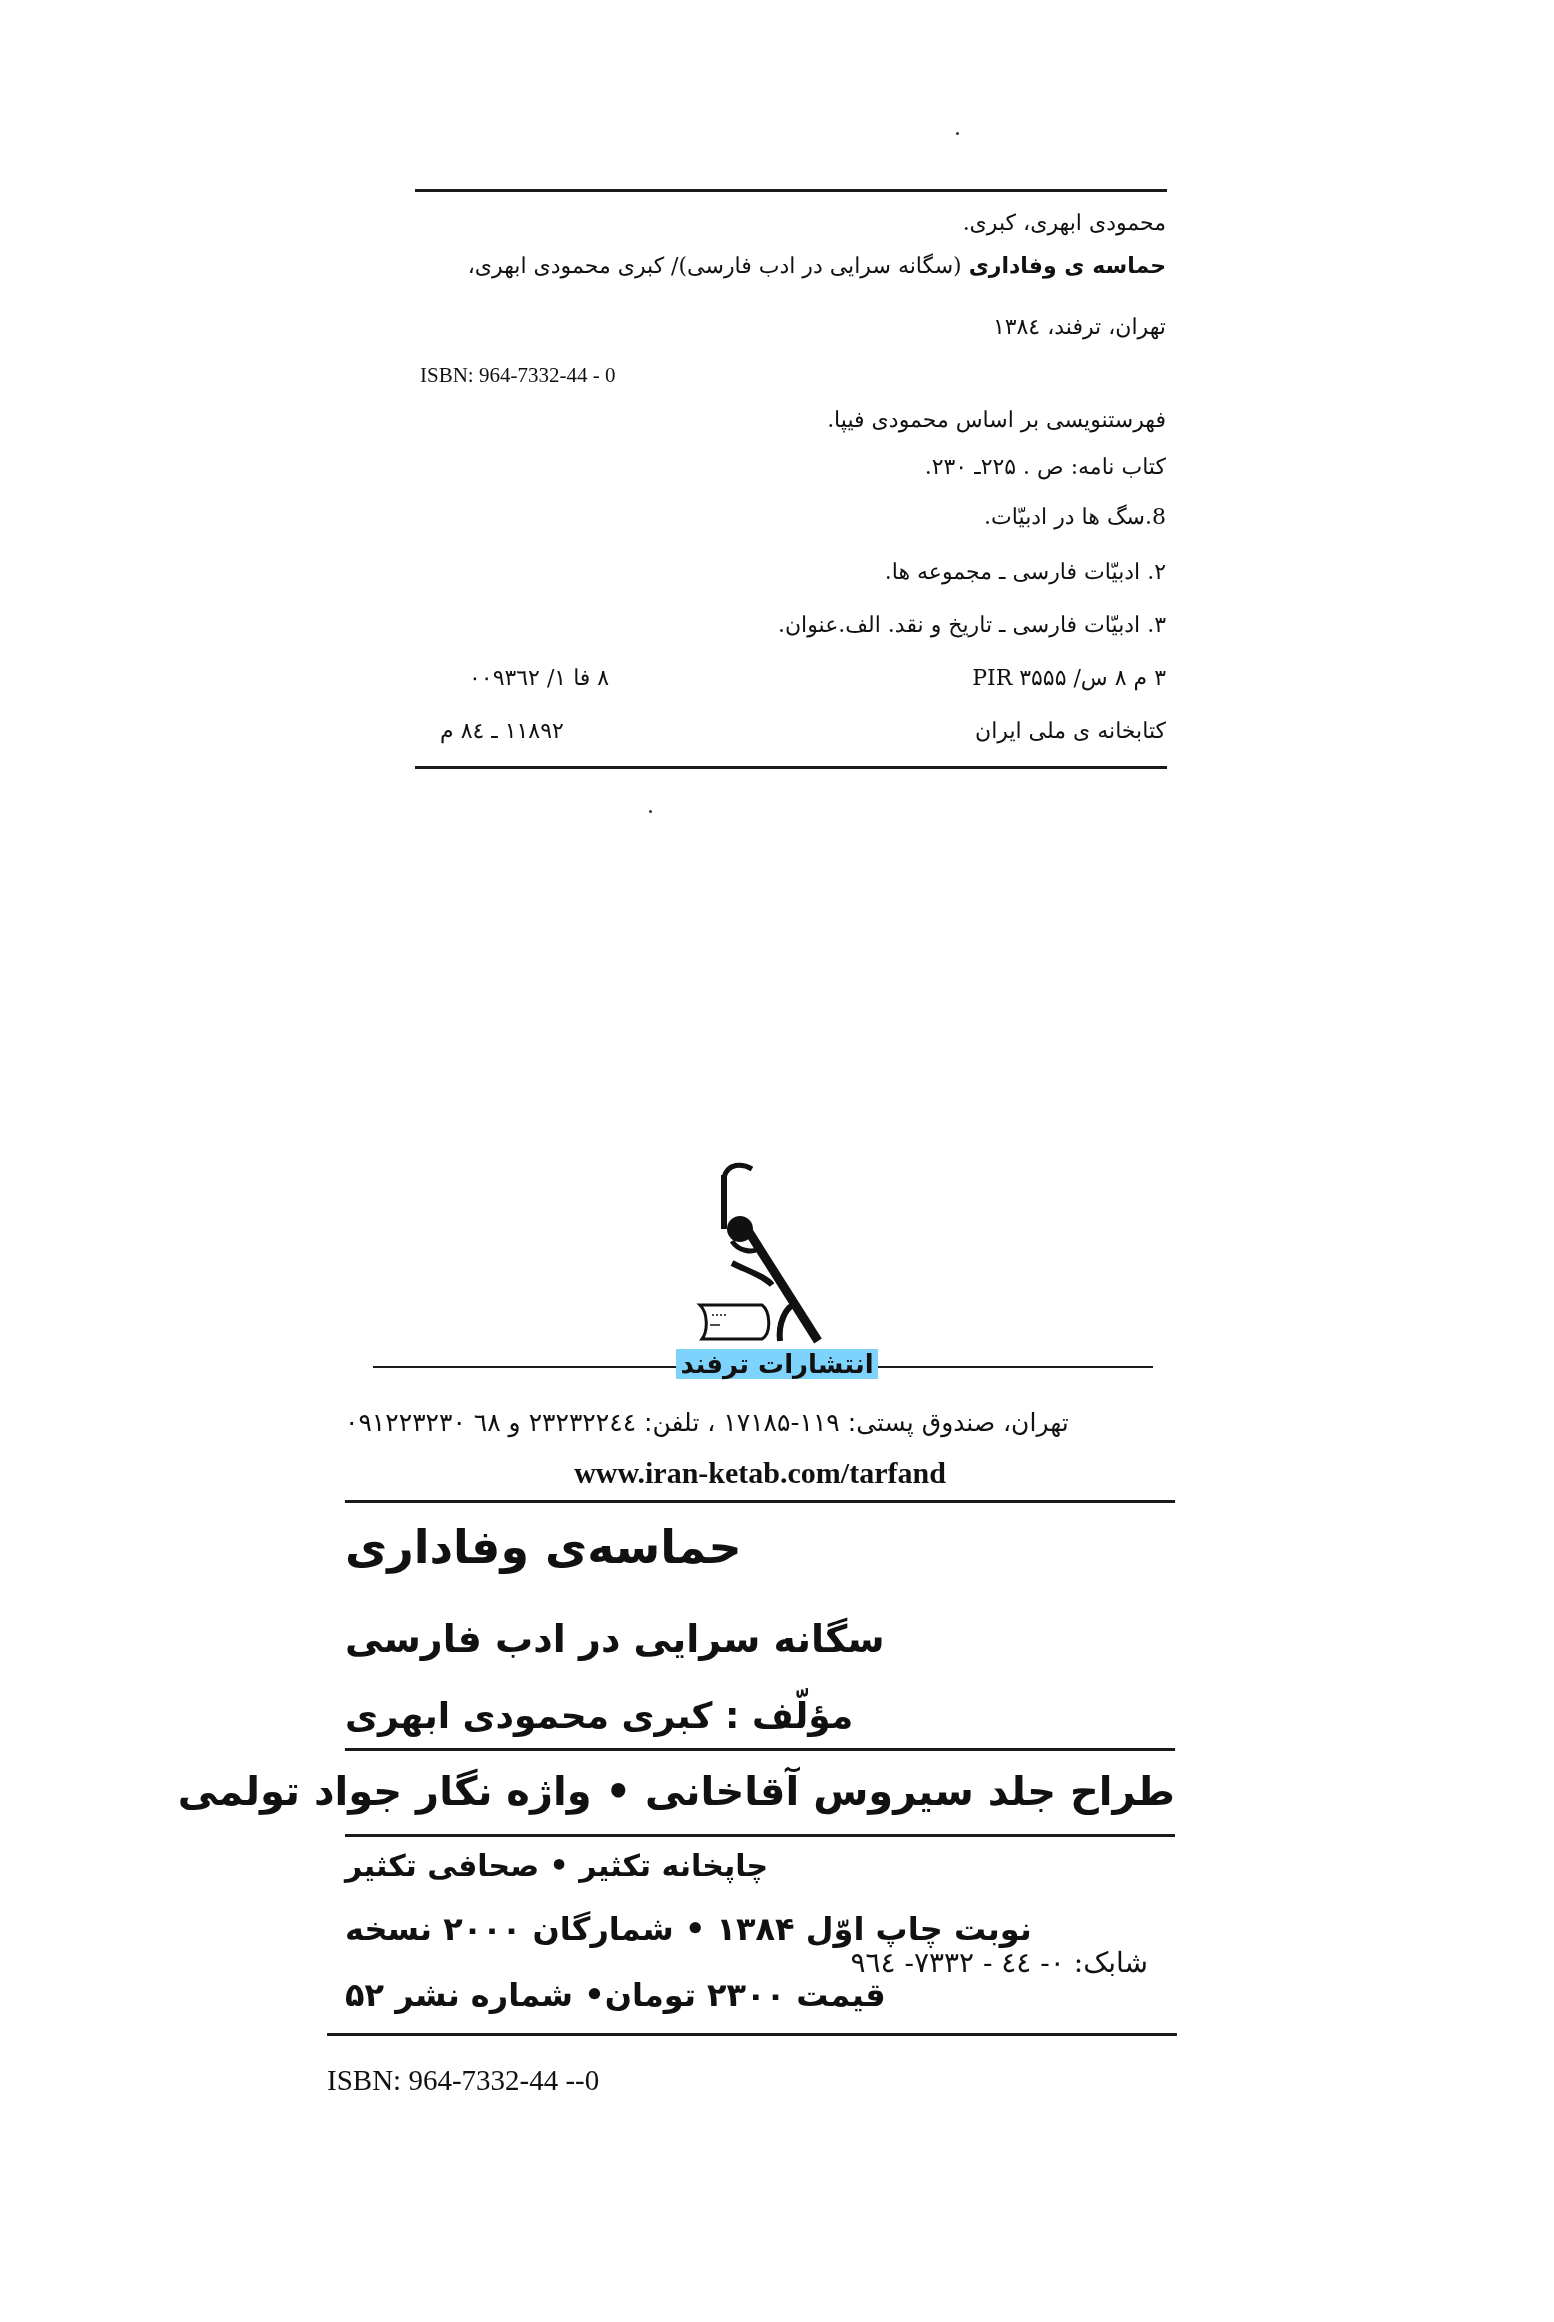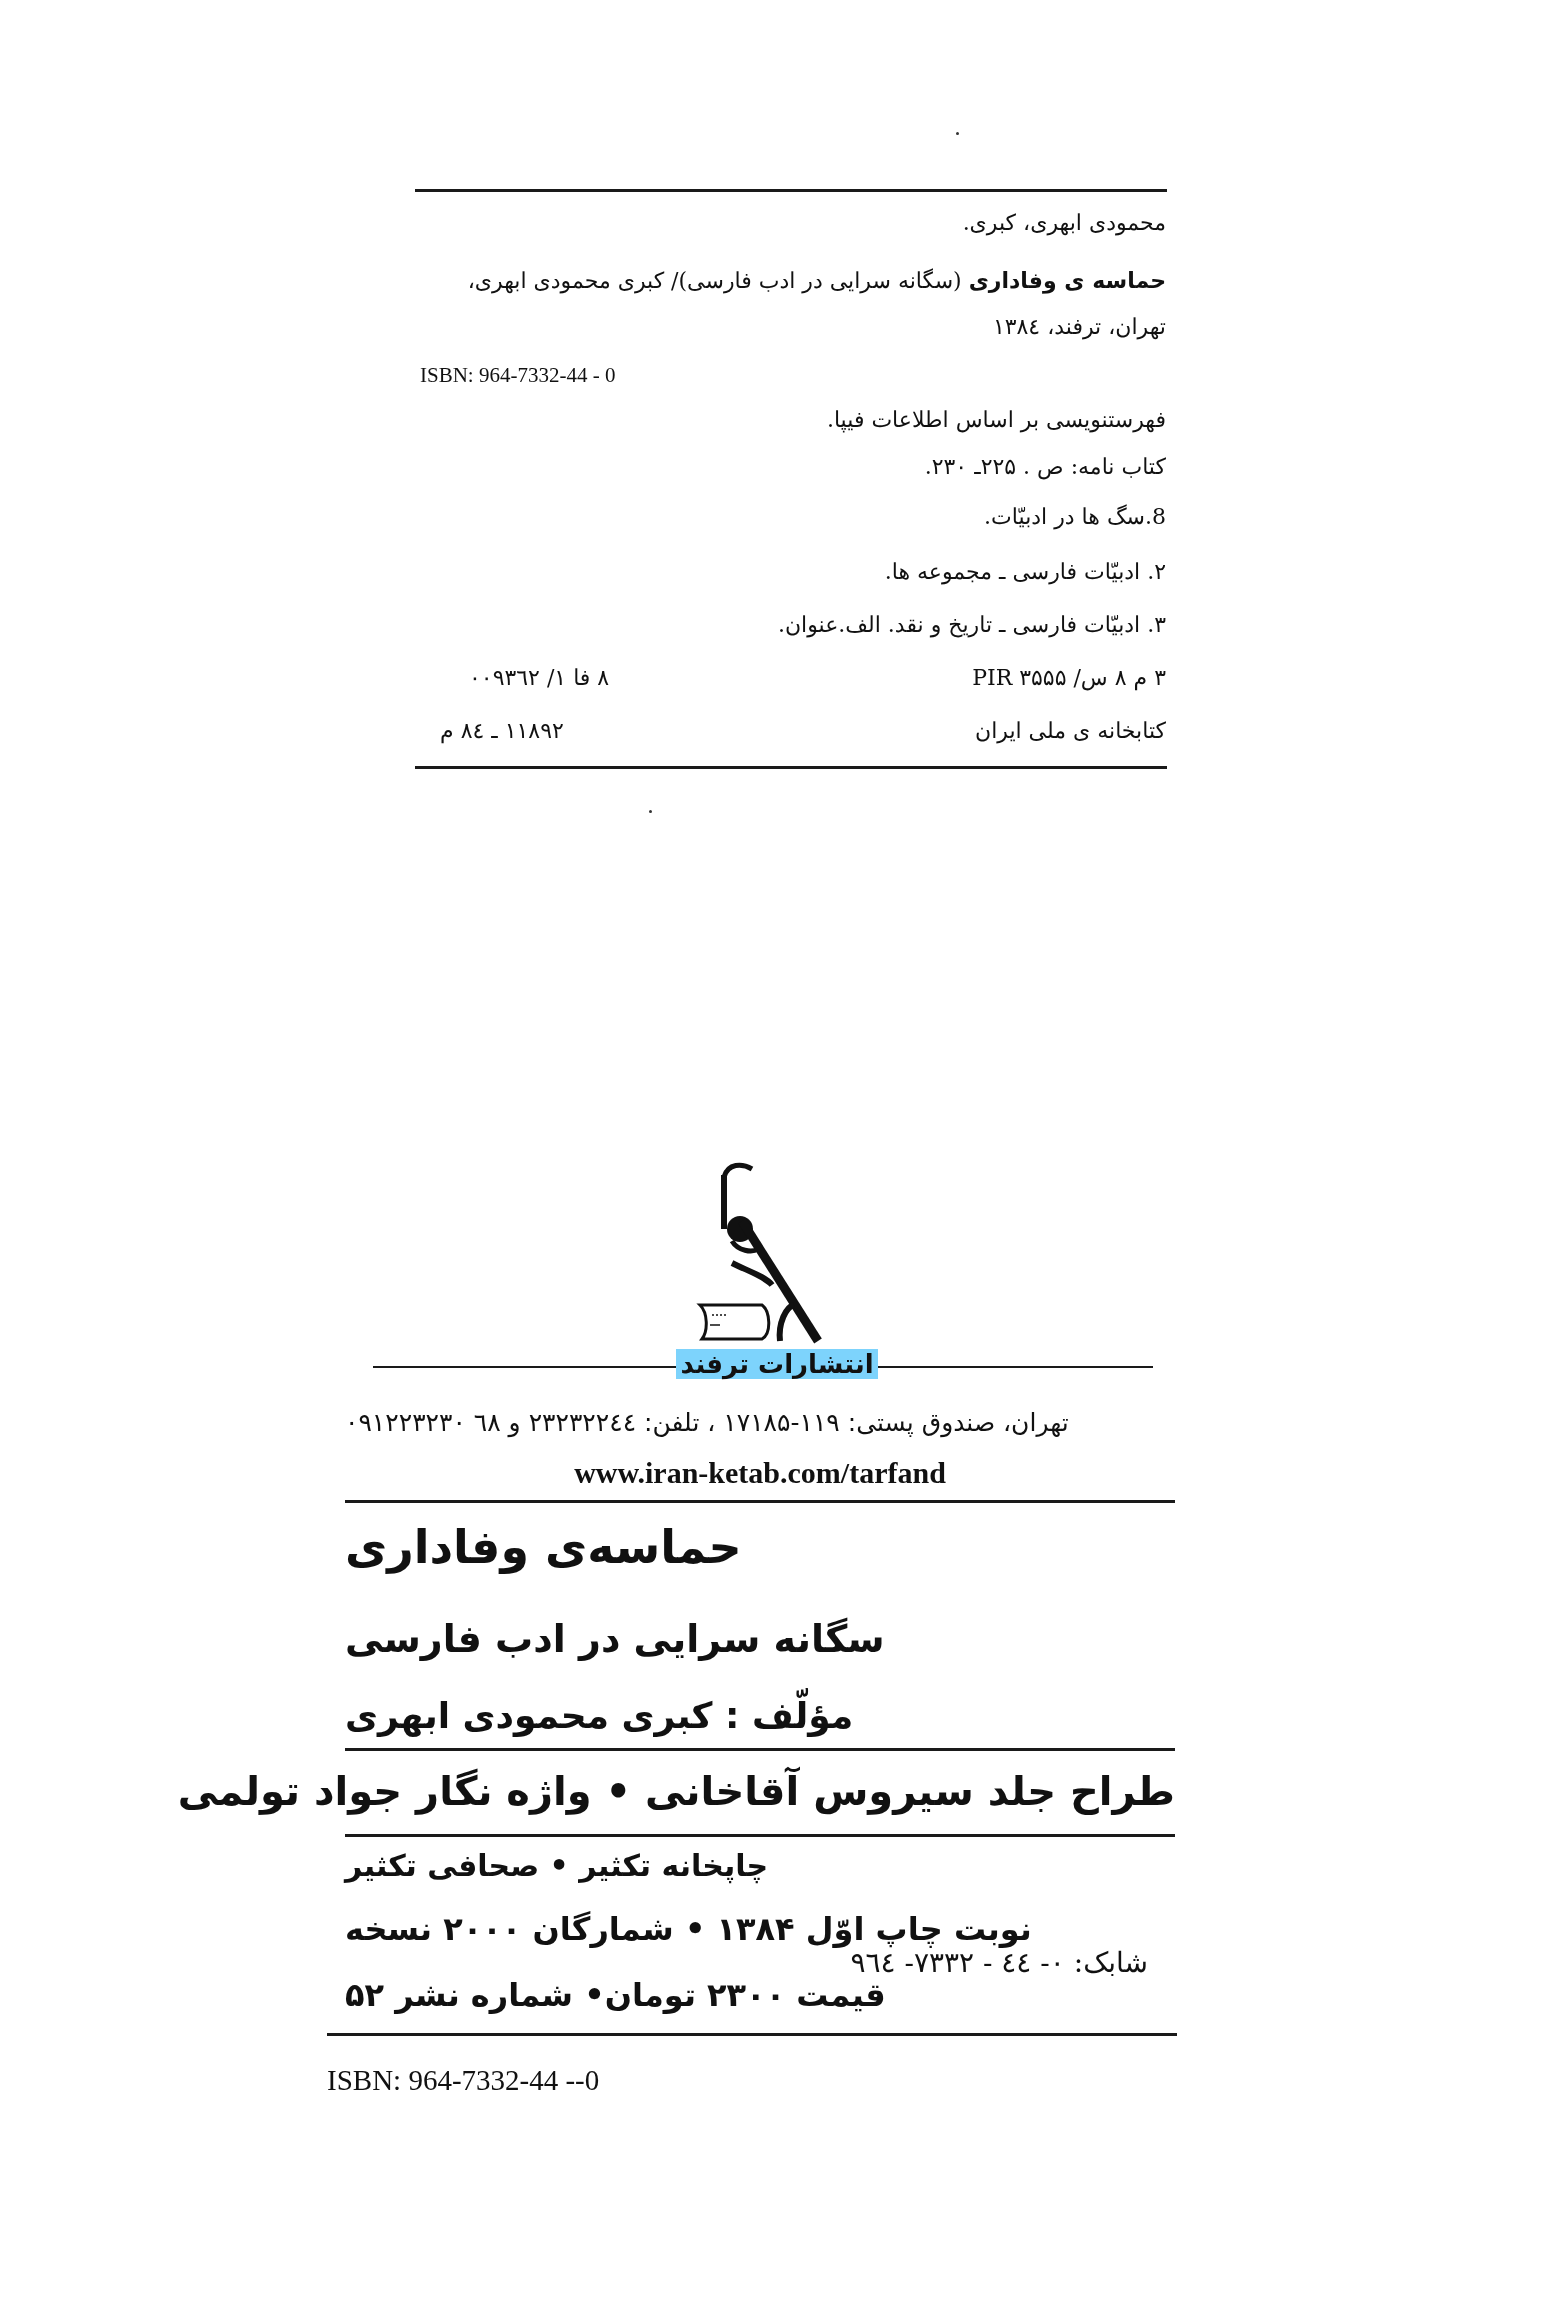--- a/index.html
+++ b/index.html
@@ -120,29 +120,29 @@
 <body>
 
 <div class="speck" style="left:956px;top:132px;"></div>
 <div class="speck" style="left:649px;top:810px;"></div>
 
 <section>
   <div class="rule" style="left:415px;top:189px;width:752px;"></div>
 
   <div class="cip-line" style="top:208px;">محمودی ابهری، کبری.</div>
 
-  <div class="cip-line" style="top:266px;">
+  <div class="cip-line" style="top:251px;">
     <b>حماسه ی وفاداری</b><span> (سگانه سرایی در ادب فارسی)/ کبری محمودی ابهری،</span>
   </div>
 
   <div class="cip-line" style="top:312px;">تهران، ترفند، ۱۳۸٤</div>
 
   <div class="cip-left" style="top:360px;">ISBN: 964-7332-44 - 0</div>
 
-  <div class="cip-line" style="top:405px;">فهرستنویسی بر اساس اطلاعات فیپا.</div>
+  <div class="cip-line" style="top:405px;">فهرستنویسی بر اساس محمودی فیپا.</div>
   <div class="cip-line" style="top:452px;">کتاب نامه: ص . ۲۲۵ـ ۲۳۰.</div>
   <div class="cip-line" style="top:502px;">8.سگ ها در ادبیّات.</div>
   <div class="cip-line" style="top:557px;">۲. ادبیّات فارسی ـ مجموعه ها.</div>
   <div class="cip-line" style="top:610px;">۳. ادبیّات فارسی ـ تاریخ و نقد.   الف.عنوان.</div>
 
   <div class="cip-line" style="top:663px;">۳ م ۸ س/ PIR ۳۵۵۵</div>
   <div class="cip-left-rtl" style="top:663px;margin-left:44px;">۸ فا ۱/ ۰۰۹۳٦۲</div>
 
   <div class="cip-line" style="top:716px;">کتابخانه ی ملی ایران</div>
   <div class="cip-left-rtl" style="top:716px;left:440px;">۱۱۸۹۲ ـ ۸٤ م</div>

